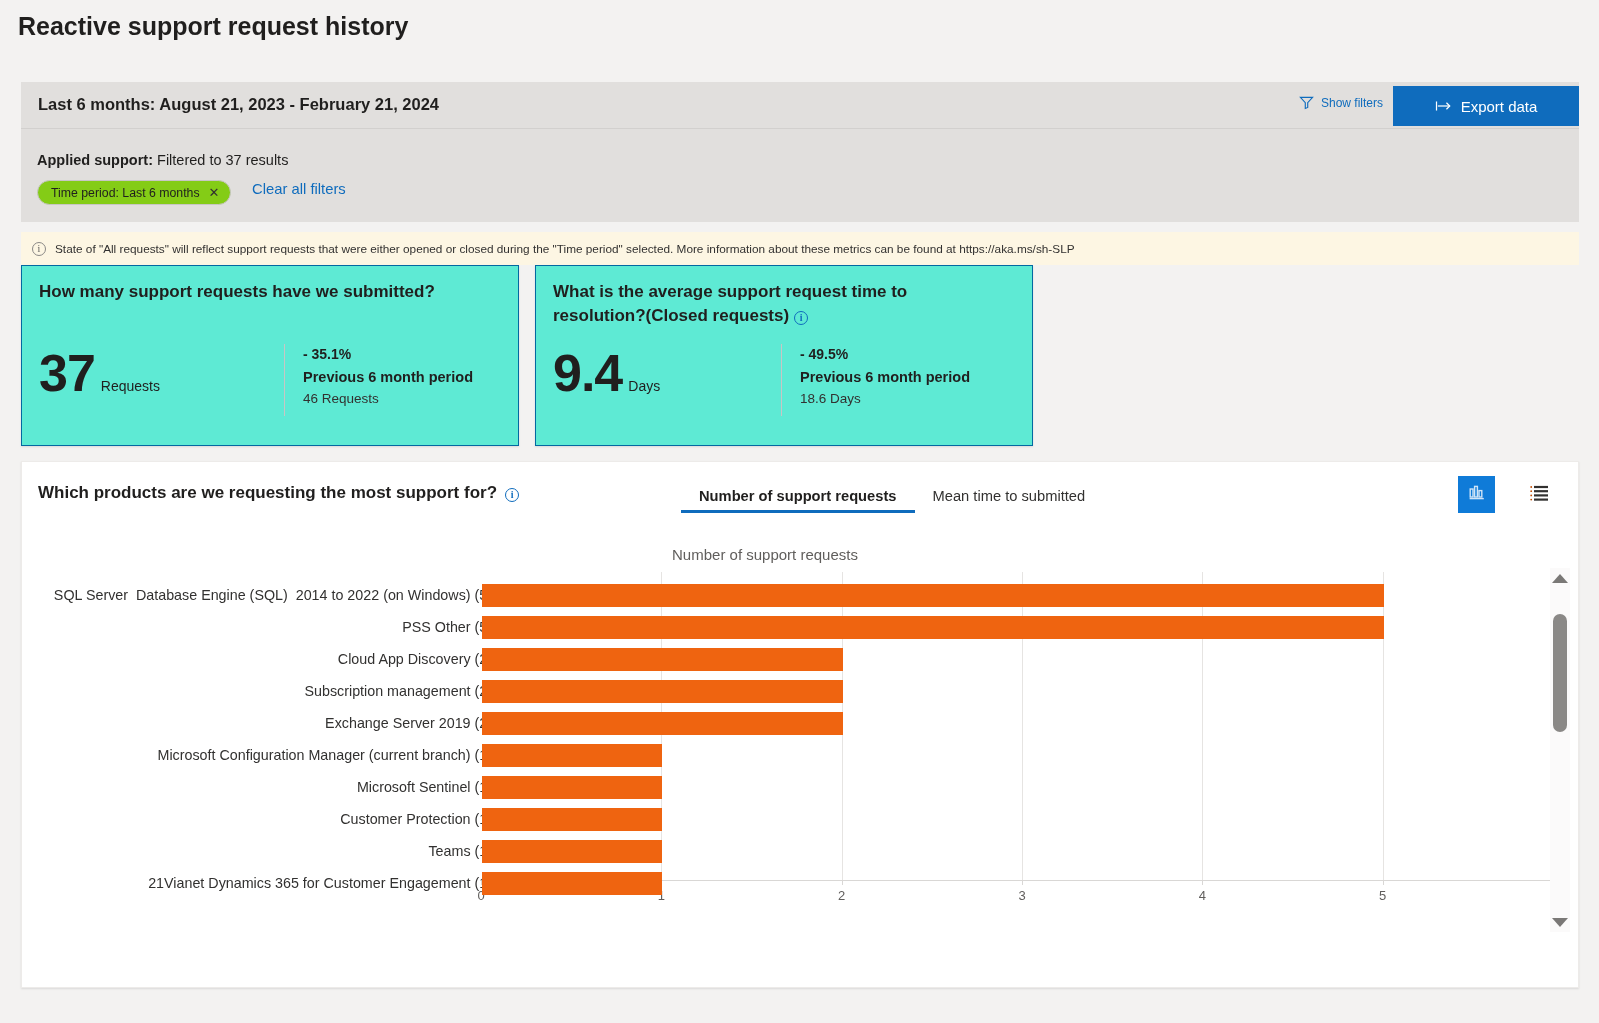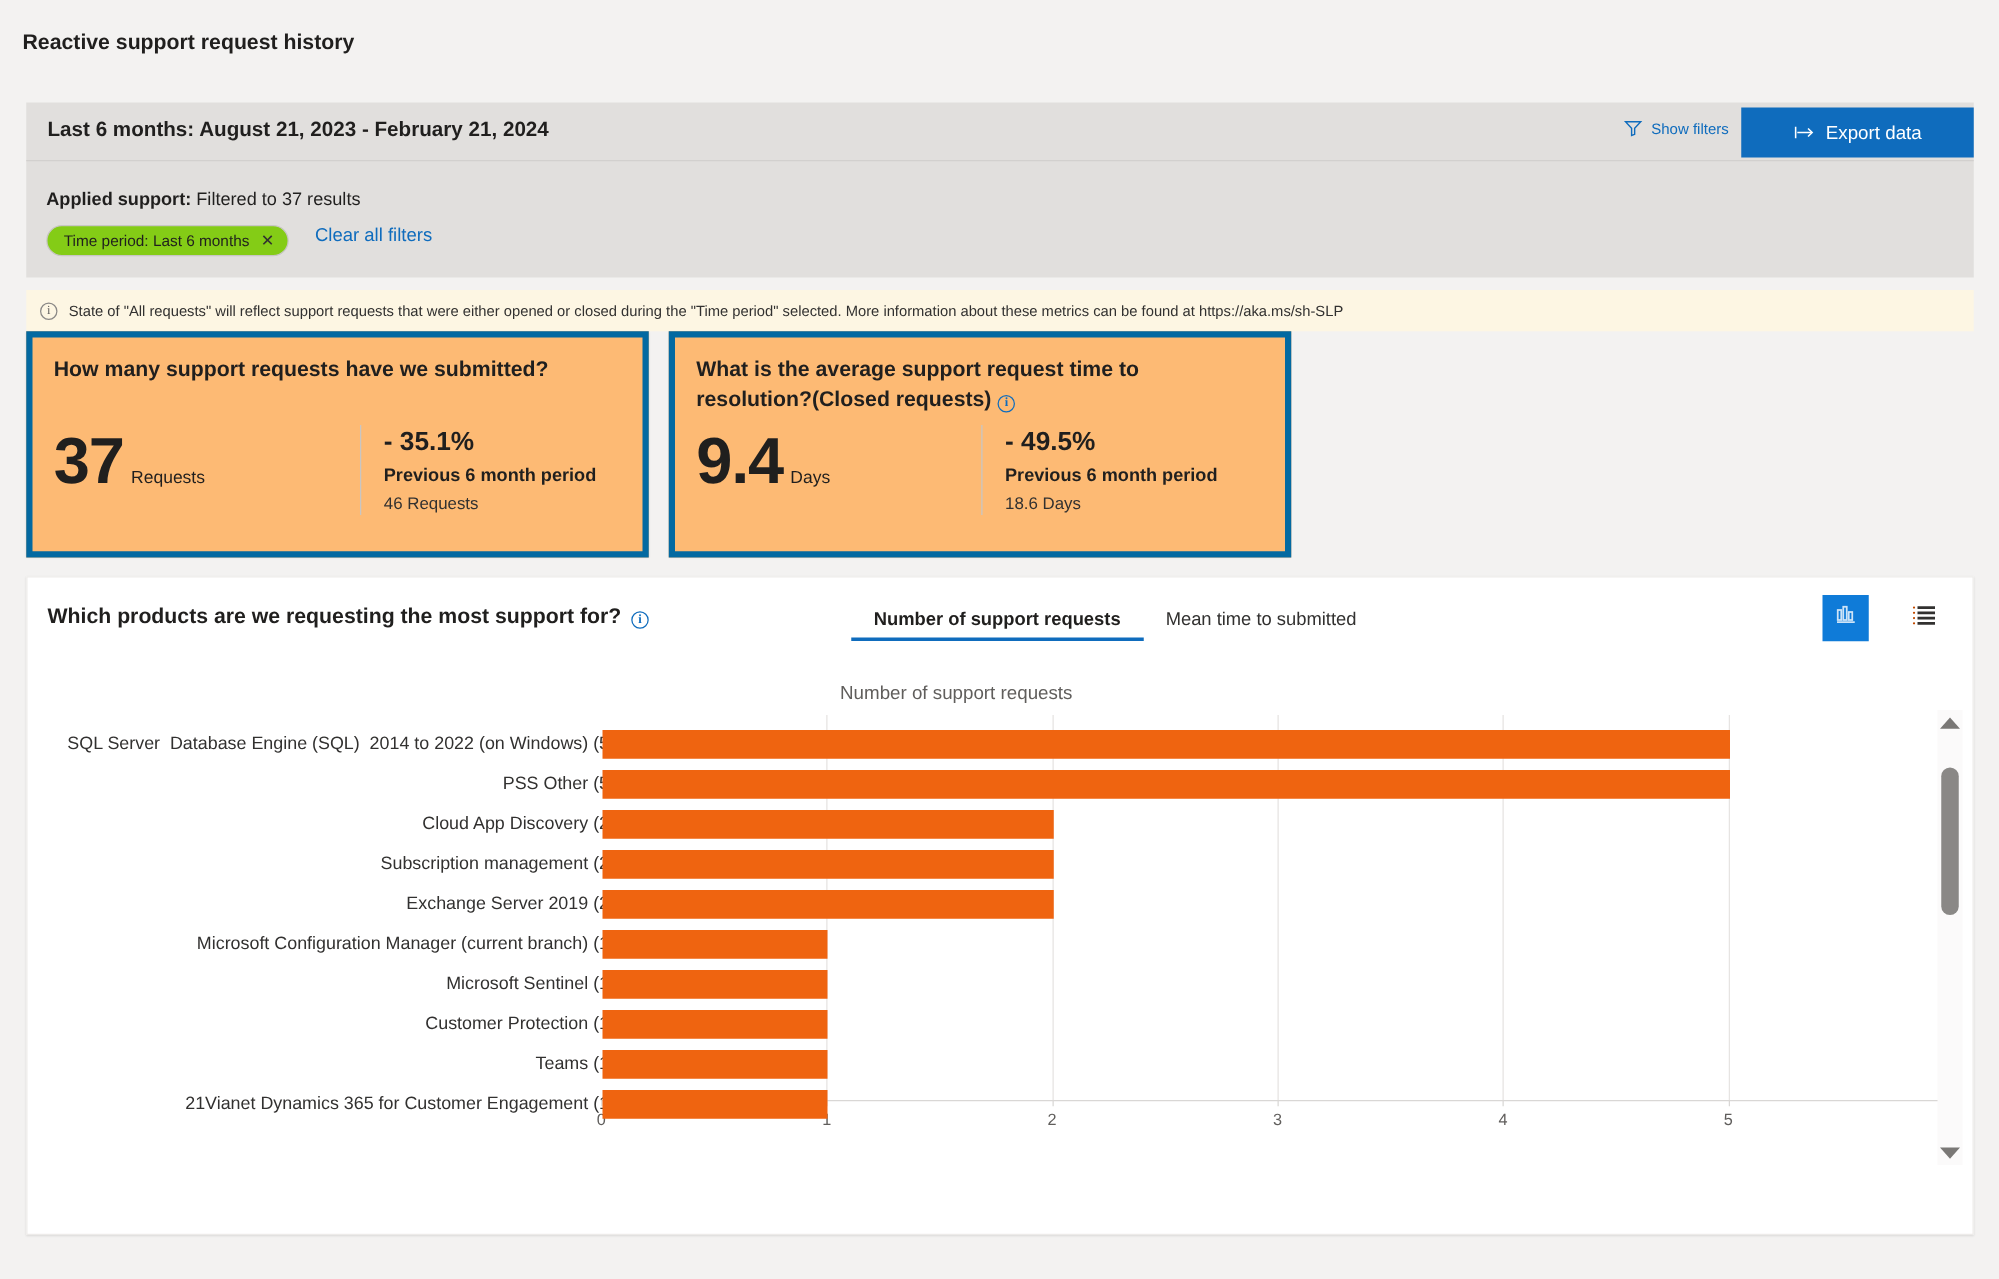--- a/index.html
+++ b/index.html
@@ -7,22 +7,22 @@
     width: 1599px; height: 1023px;
     background: #f3f2f1;
     font-family: "Liberation Sans", sans-serif;
     color: #1b1a19;
     overflow: hidden;
   }
   .page { width: 1599px; height: 1023px; position: relative; background:#f3f2f1; }
 
   
   .page-title {
-    position: absolute; left: 18px; top: 24px;
-    font-size: 17px; font-weight: 600; color: #201f1e; letter-spacing: 0;
+    position: absolute; left: 18px; top: 12px;
+    font-size: 25px; font-weight: 600; color: #201f1e; letter-spacing: 0;
   }
   .page-subtitle {
     position: absolute; left: 19px; top: 48px; width: 1520px;
     font-size: 14.5px; color: #323130; line-height: 18px;
   }
 
   
   .filter-strip {
     position: absolute; left: 21px; top: 82px; width: 1558px; height: 140px;
     background: #e1dfdd;
@@ -75,22 +75,22 @@
   }
   .i-circle {
     width: 14px; height: 14px; border-radius: 50%;
     border: 1px solid #8a8886; color:#605e5c;
     font-size: 10px; line-height: 12px; text-align: center;
     font-family: "Liberation Serif", serif; flex: none;
   }
 
   
   .kpi {
-    position: absolute; top: 265px; background: #fdba74;
-    border: 5px solid #0369a1; box-shadow: 0 .6px 1.8px rgba(0,0,0,.10);
+    position: absolute; top: 265px; background: #5eead4;
+    border: 1px solid #0369a1; box-shadow: 0 .6px 1.8px rgba(0,0,0,.10);
   }
   #kpi-requests { left: 21px; width: 498px; height: 181px; }
   #kpi-resolution { left: 535px; width: 498px; height: 181px; }
   .kpi-q {
     position: absolute; left: 17px; top: 14px; width: 430px;
     font-size: 17px; font-weight: 600; color: #201f1e; line-height: 24px;
   }
   .kpi-q .info-i {
     display: inline-block; vertical-align: 0px; margin-left: 5px;
     width: 14px; height: 14px; border-radius: 50%;
@@ -99,21 +99,21 @@
     font-family: "Liberation Serif", serif;
   }
   .kpi-main { position: absolute; left: 17px; bottom: 42px; display: flex; align-items: baseline; }
   .kpi-value { font-size: 52px; font-weight: 600; color: #201f1e; letter-spacing: -1px; }
   .kpi-unit { font-size: 14px; color: #201f1e; margin-left: 6px; }
   .kpi-delta {
     position: absolute; left: 262px; bottom: 29px;
     border-left: 1px solid #c8c6c4; padding-left: 18px; height: 72px;
   }
   #kpi-resolution .kpi-delta { left: 245px; }
-  .delta-pct { font-size: 21px; font-weight: 700; color: #201f1e; margin-top: 2px; }
+  .delta-pct { font-size: 14px; font-weight: 700; color: #201f1e; margin-top: 2px; }
   .delta-label { font-size: 14.5px; font-weight: 700; color: #201f1e; margin-top: 7px; }
   .delta-prev { font-size: 13.5px; color: #323130; margin-top: 6px; }
 
   
   .chart-card {
     position: absolute; left: 21px; top: 461px; width: 1558px; height: 527px;
     background: #ffffff; border: 1px solid #edebe9;
     box-shadow: 0 .6px 1.8px rgba(0,0,0,.10);
   }
   .chart-q {

